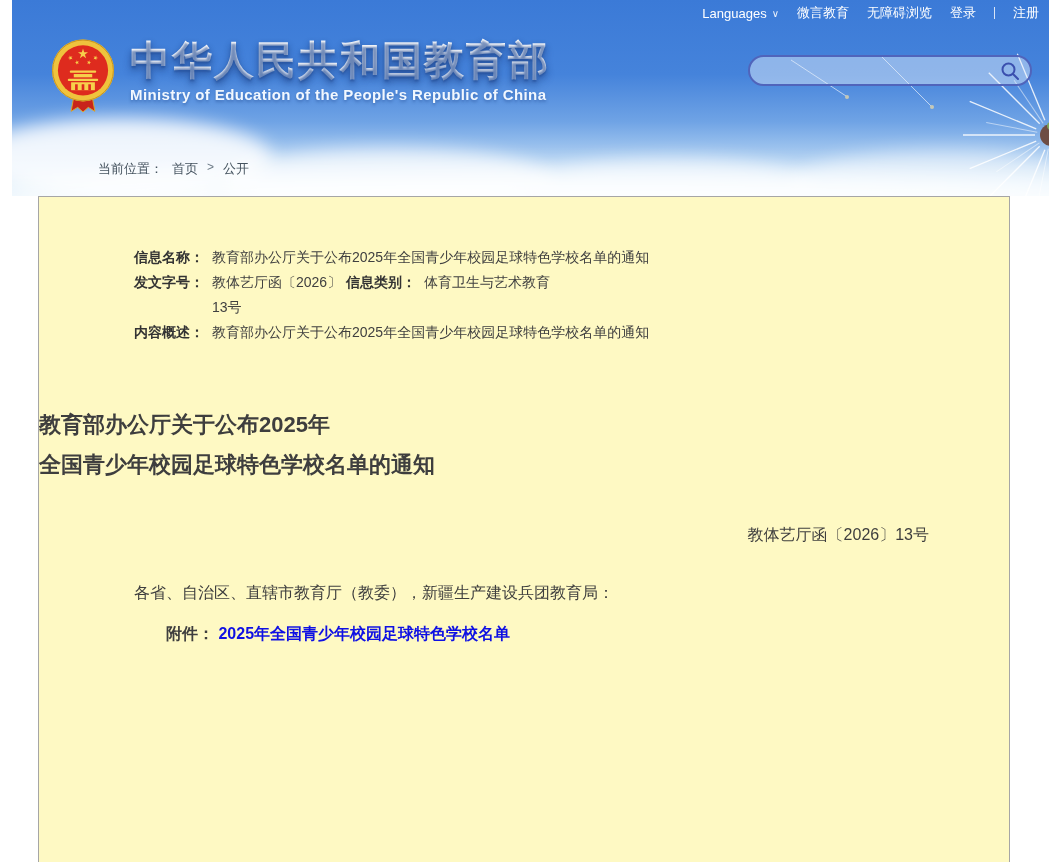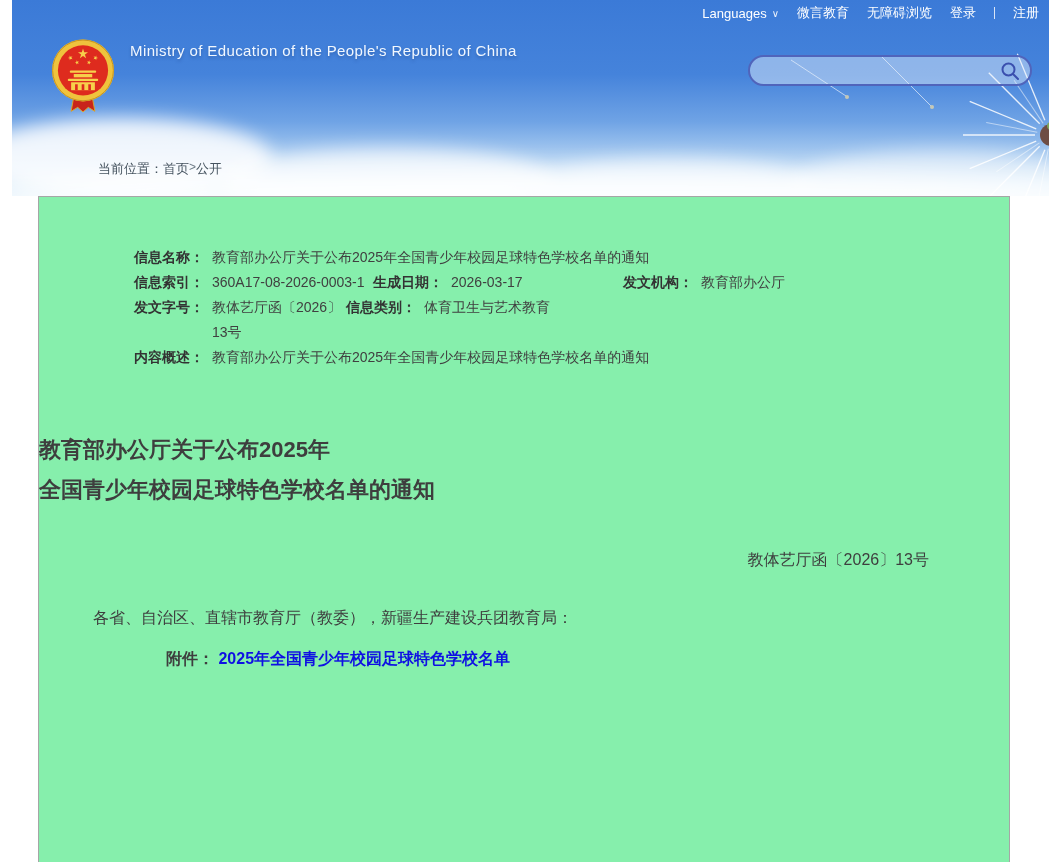--- a/index.html
+++ b/index.html
@@ -31,54 +31,54 @@
 
   
   .brand { position:absolute; left:38px; top:36px; display:flex; align-items:flex-start; z-index:4; }
   .emblem { width:66px; height:82px; margin-right:14px; }
   .brand-text { padding-top:2px; }
   .site-title { font-size:40px; font-weight:bold; letter-spacing:2px; color:#ffffff;
     text-shadow:0 2px 2px rgba(35,75,145,.55), 0 4px 7px rgba(35,75,145,.35);
     background:linear-gradient(180deg,#ffffff 55%,#cfdcf0 100%);
     -webkit-background-clip:text; background-clip:text; -webkit-text-fill-color:transparent;
     filter:drop-shadow(0 3px 3px rgba(30,65,130,.45)); line-height:1.1; }
-  .site-subtitle { margin-top:4px; font-size:15px; font-weight:normal; color:#f2f8ff;
+  .site-subtitle { margin-top:4px; font-size:15px; font-weight:bold; color:#f2f8ff;
     text-shadow:0 2px 3px rgba(35,75,145,.5); letter-spacing:.4px; }
 
   
   .search { position:absolute; right:29px; top:55px; width:284px; height:31px; z-index:5;
     border:2px solid #5064bb; border-radius:17px; background:rgba(235,244,252,.45);
     display:flex; align-items:center; padding:0 8px 0 14px; }
   .search input { flex:1; border:none; outline:none; background:transparent; font-size:14px; color:#23375e; }
   .search-btn { width:24px; height:24px; border:none; background:transparent; cursor:pointer;
     display:flex; align-items:center; justify-content:center; padding:0; }
 
   
   .breadcrumb { position:absolute; left:86px; bottom:18px; z-index:5; font-size:13px; color:#45535f;
-    display:flex; }
+    display:flex; gap:9px; }
   .breadcrumb a { color:#45535f; text-decoration:none; cursor:pointer; }
   .bc-sep { color:#6d7b87; font-size:12px; }
 
   
   .card { position:absolute; top:196px; left:38px; width:972px; height:666px;
-    background:#86efac; border:1px solid #a6a6a6; border-bottom:none; overflow:hidden; }
+    background:#fef9c3; border:1px solid #a6a6a6; border-bottom:none; overflow:hidden; }
 
   .meta { margin:48px 80px 0 95px; font-size:14px; color:#333333; }
   .meta-row { display:flex; line-height:25px; }
   .meta-label { font-weight:bold; color:#333333; white-space:nowrap; margin-right:8px; }
   .meta-value { color:#404040; }
   .meta-pair { display:flex; }
   .w239 { width:239px; } .w250 { width:250px; } .w212 { width:212px; }
 
   .doc-title { margin-top:60px; font-size:22px; font-weight:bold;
     color:#3e3e3e; line-height:40px; }
 
   .doc-number { margin:40px 80px 0 0; text-align:right; font-size:16px; color:#3e3e3e; }
 
-  .salutation { margin:37px 80px 0 54px; font-size:16px; color:#3e3e3e; }
+  .salutation { margin:37px 80px 0 95px; font-size:16px; color:#3e3e3e; }
 
   .doc-body { margin:26px 80px 0 95px; font-size:16px; line-height:36px; color:#3e3e3e;
     text-align:justify; text-indent:2em; }
 
   .attachment { margin:20px 80px 0 95px; font-size:16px; color:#3e3e3e; text-indent:2em;font-weight:bold; }
   .attachment a { color:#0f10e3; text-decoration:none; cursor:pointer; }
 </style>
 </head>
 <body>
 
@@ -161,20 +161,21 @@
         <use href="#star" transform="translate(69,33) scale(3.8) rotate(20)"></use>
         <rect x="30" y="52" width="40" height="3.5" rx="1.5" fill="#f7d04b"></rect>
         <rect x="36" y="57.5" width="28" height="5" fill="#f7d04b"></rect>
         <rect x="27" y="64.5" width="46" height="3.5" rx="1.5" fill="#f7d04b"></rect>
         <rect x="32" y="70" width="36" height="12" fill="#f7d04b"></rect>
         <rect x="38" y="73" width="4" height="9" fill="#de2b1e"></rect>
         <rect x="48" y="73" width="4" height="9" fill="#de2b1e"></rect>
         <rect x="58" y="73" width="4" height="9" fill="#de2b1e"></rect>
       </svg>
       <div class="brand-text">
+        <div class="site-title">中华人民共和国教育部</div>
         <div class="site-subtitle">Ministry of Education of the People's Republic of China</div>
       </div>
     </div>
 
     <div class="search">
       <input type="text" placeholder="" style="">
       <button class="search-btn">
         <svg width="20" height="20" viewBox="0 0 20 20">
           <circle cx="8.5" cy="8.5" r="6" fill="none" stroke="#3a4fae" stroke-width="2"></circle>
           <line x1="13" y1="13" x2="18" y2="18" stroke="#3a4fae" stroke-width="2" stroke-linecap="round"></line>
@@ -189,34 +190,20 @@
       <a>公开</a>
     </div>
   </div>
 
   <div class="card">
 
     <div class="meta">
       <div class="meta-row">
         <span class="meta-label">信息名称：</span>
         <span class="meta-value">教育部办公厅关于公布2025年全国青少年校园足球特色学校名单的通知</span>
-      </div>
-      <div class="meta-row">
-        <span class="meta-pair w239">
-          <span class="meta-label">信息索引：</span>
-          <span class="meta-value">360A17-08-2026-0003-1</span>
-        </span>
-        <span class="meta-pair w250">
-          <span class="meta-label">生成日期：</span>
-          <span class="meta-value">2026-03-17</span>
-        </span>
-        <span class="meta-pair">
-          <span class="meta-label">发文机构：</span>
-          <span class="meta-value">教育部办公厅</span>
-        </span>
       </div>
       <div class="meta-row">
         <span class="meta-pair w212">
           <span class="meta-label">发文字号：</span>
           <span class="meta-value">教体艺厅函〔2026〕13号</span>
         </span>
         <span class="meta-pair">
           <span class="meta-label">信息类别：</span>
           <span class="meta-value">体育卫生与艺术教育</span>
         </span>

